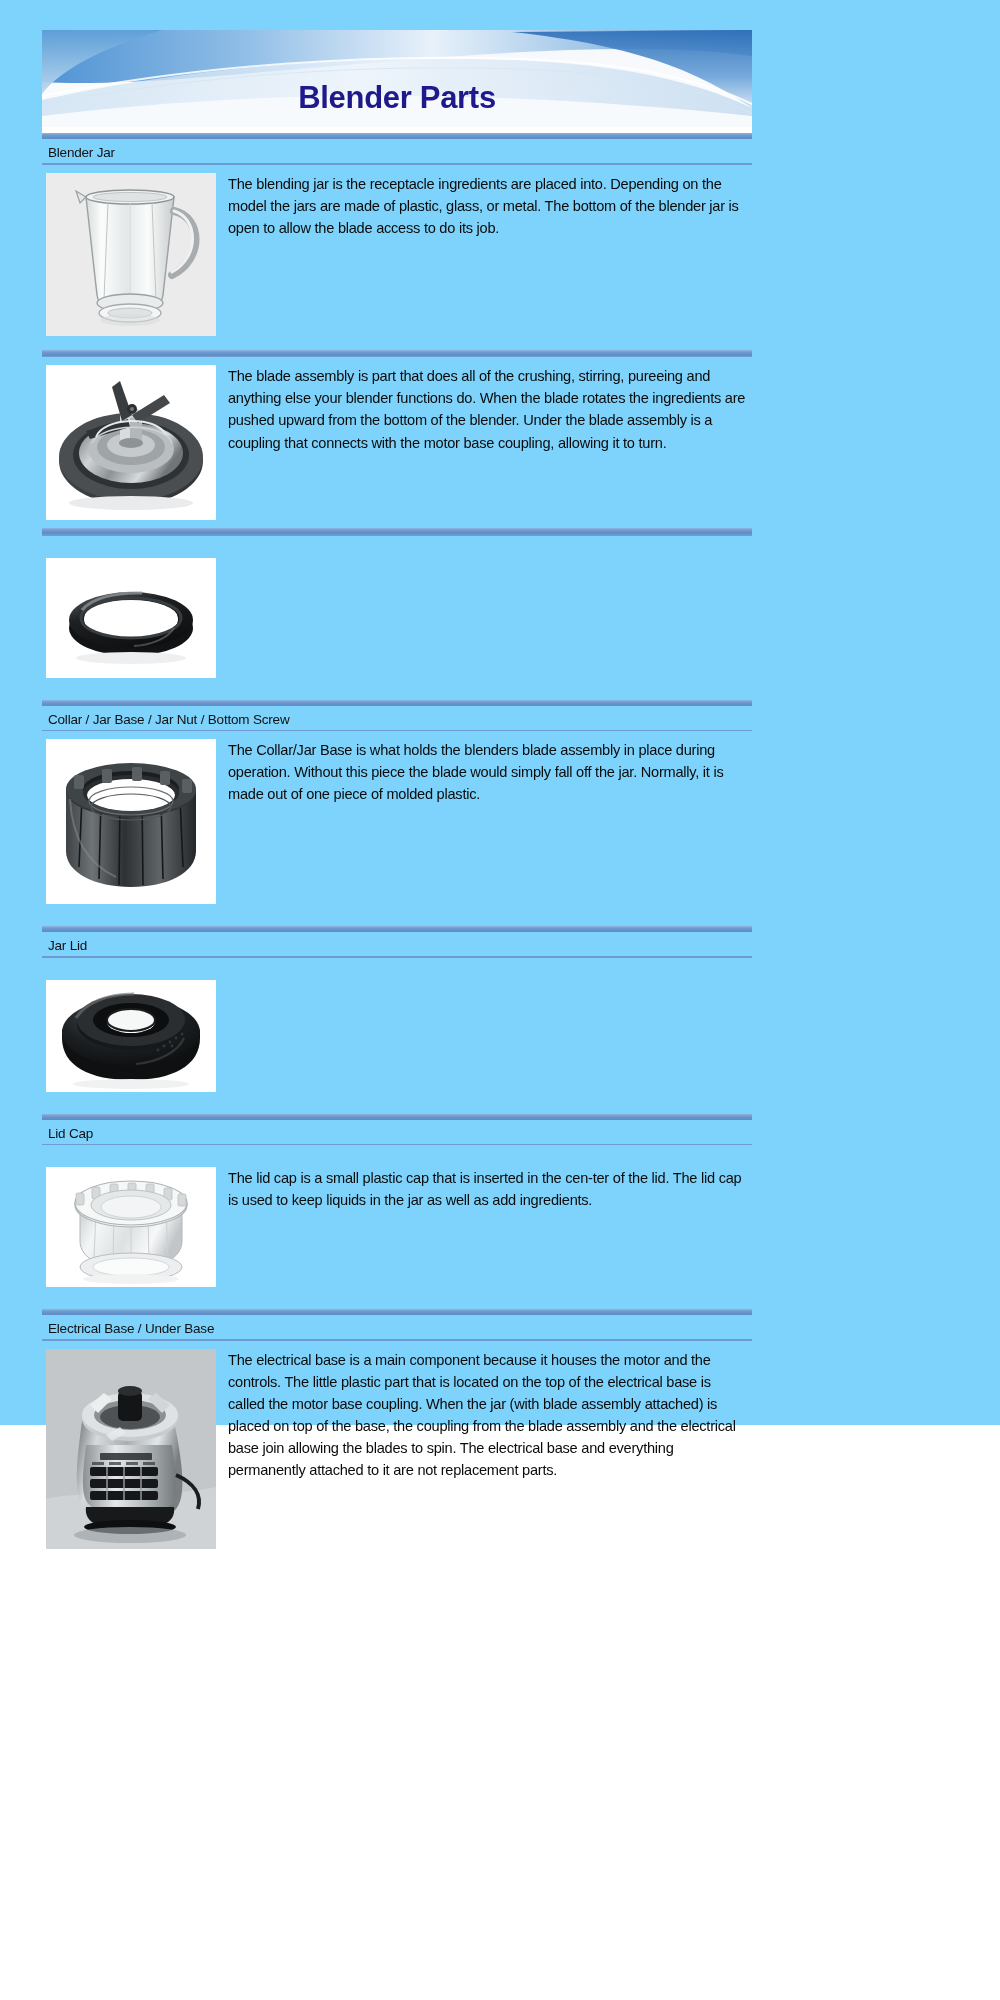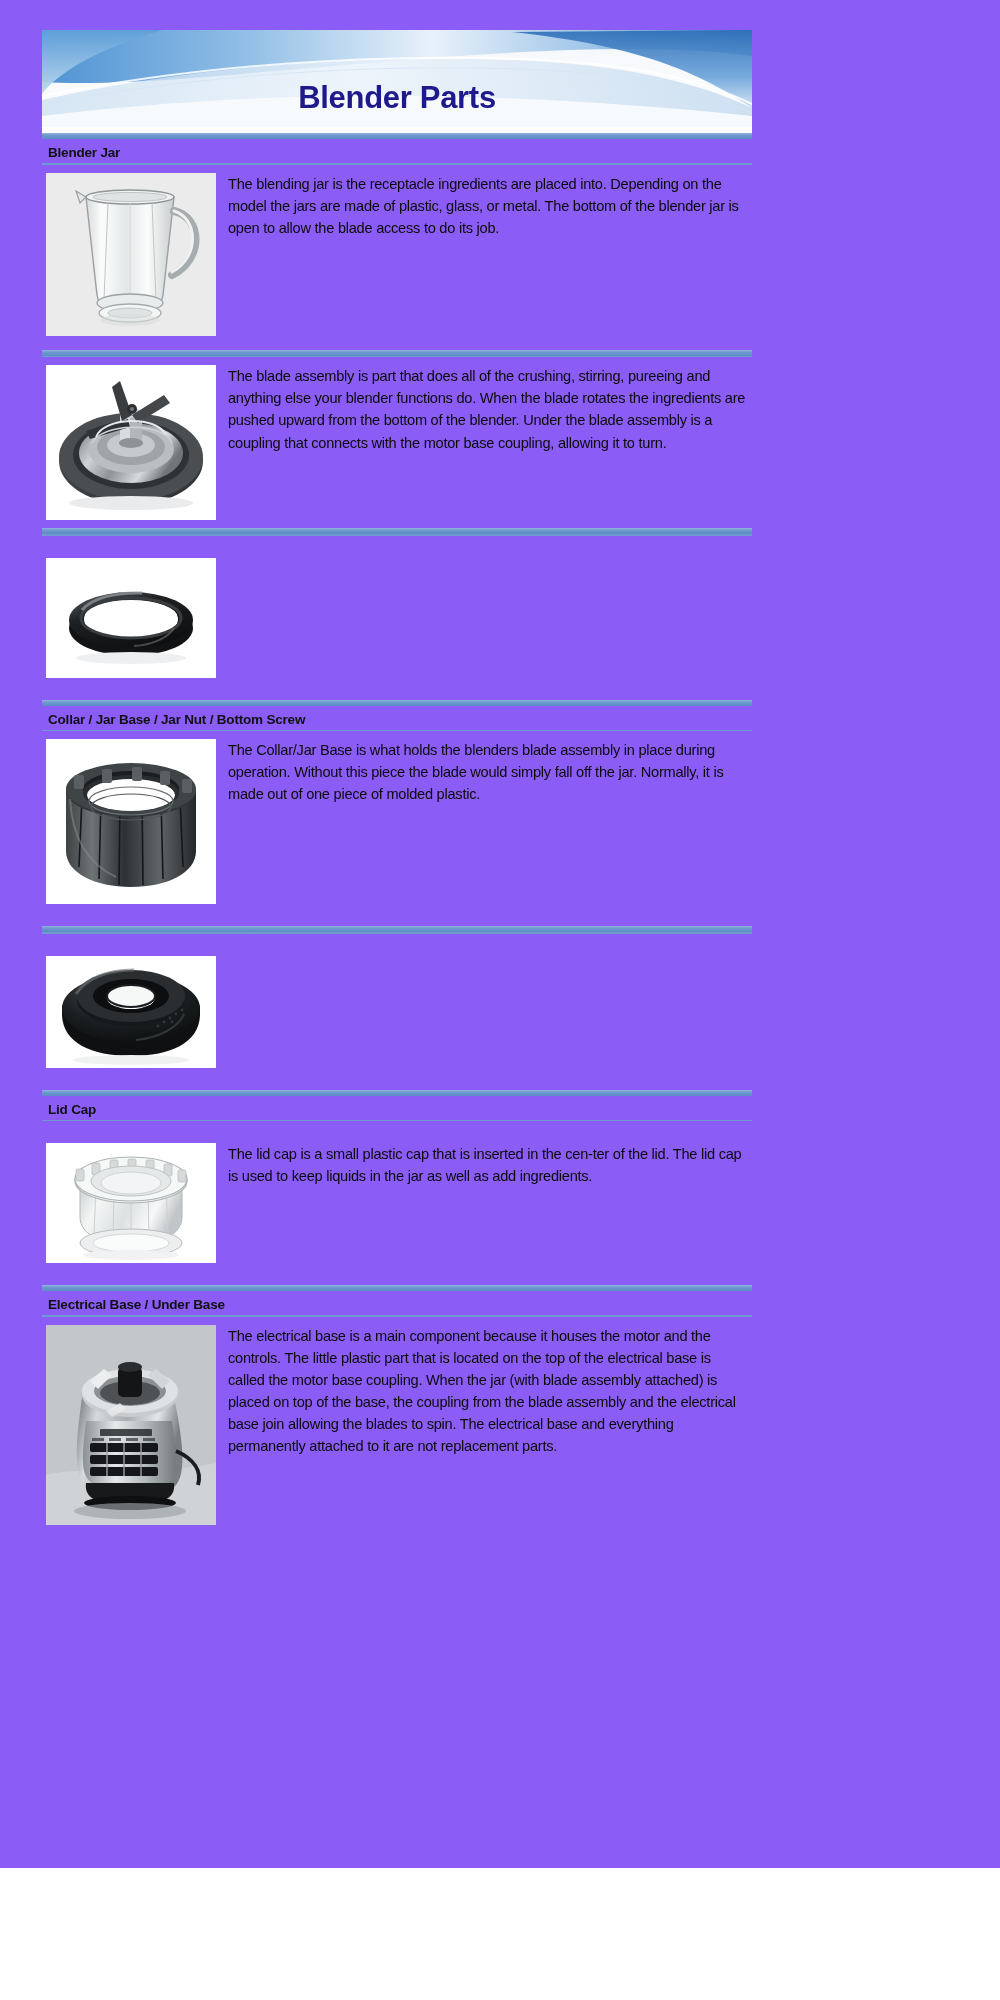--- a/index.html
+++ b/index.html
@@ -8,22 +8,22 @@
     width: 1000px;
     height: 2000px;
     background: #ffffff;
     font-family: "Liberation Sans", sans-serif;
     overflow: hidden;
   }
 
   .page {
     position: relative;
     width: 1000px;
-    height: 1868px;
-    background: #8b5cf6;
+    height: 1425px;
+    background: #7dd3fc;
   }
 
   .sheet {
     position: absolute;
     left: 42px;
     top: 30px;
     width: 710px;
   }
 
   
@@ -51,21 +51,21 @@
 
   
   .rule-thick {
     width: 710px;
     height: 6px;
     background: linear-gradient(to bottom, #8fb4dc 0%, #6b97cd 45%, #5d8bc4 100%);
   }
 
   .sec-head {
     font-size: 13.5px;
-    font-weight: bold;
+    font-weight: normal;
     color: #111111;
     padding: 6px 0 3px 6px;
     letter-spacing: -0.2px;
     white-space: nowrap;
   }
 
   .rule-thin {
     width: 710px;
     height: 1.5px;
     background: #6f9ad0;
@@ -326,20 +326,21 @@
           <ellipse cx="85" cy="68" rx="40" ry="13" fill="none" stroke="#54595c" stroke-width="1.2"></ellipse>
 
           <path d="M24,60 C26,96 40,124 70,138" fill="none" stroke="#8b9093" stroke-width="2" opacity="0.5"></path>
         </svg>
       </div>
       <div class="copy">The Collar/Jar Base is what holds the blenders blade assembly in place during operation. Without this piece the blade would simply fall off the jar. Normally, it is made out of one piece of molded plastic.</div>
     </div>
     <div class="gap-lg"></div>
 
     <div class="rule-thick"></div>
+    <div class="sec-head">Jar Lid</div>
     <div class="rule-thin"></div>
     <div class="gap-lg"></div>
     <div class="sec-body">
       <div class="thumb">
         <svg class="art" width="170" height="112" viewBox="0 0 170 112">
           <rect x="0" y="0" width="170" height="112" fill="#ffffff"></rect>
           <defs>
             <radialGradient id="lidg" cx="0.42" cy="0.25" r="0.85">
               <stop offset="0%" stop-color="#4b4f52"></stop>
               <stop offset="55%" stop-color="#1c1f21"></stop>

